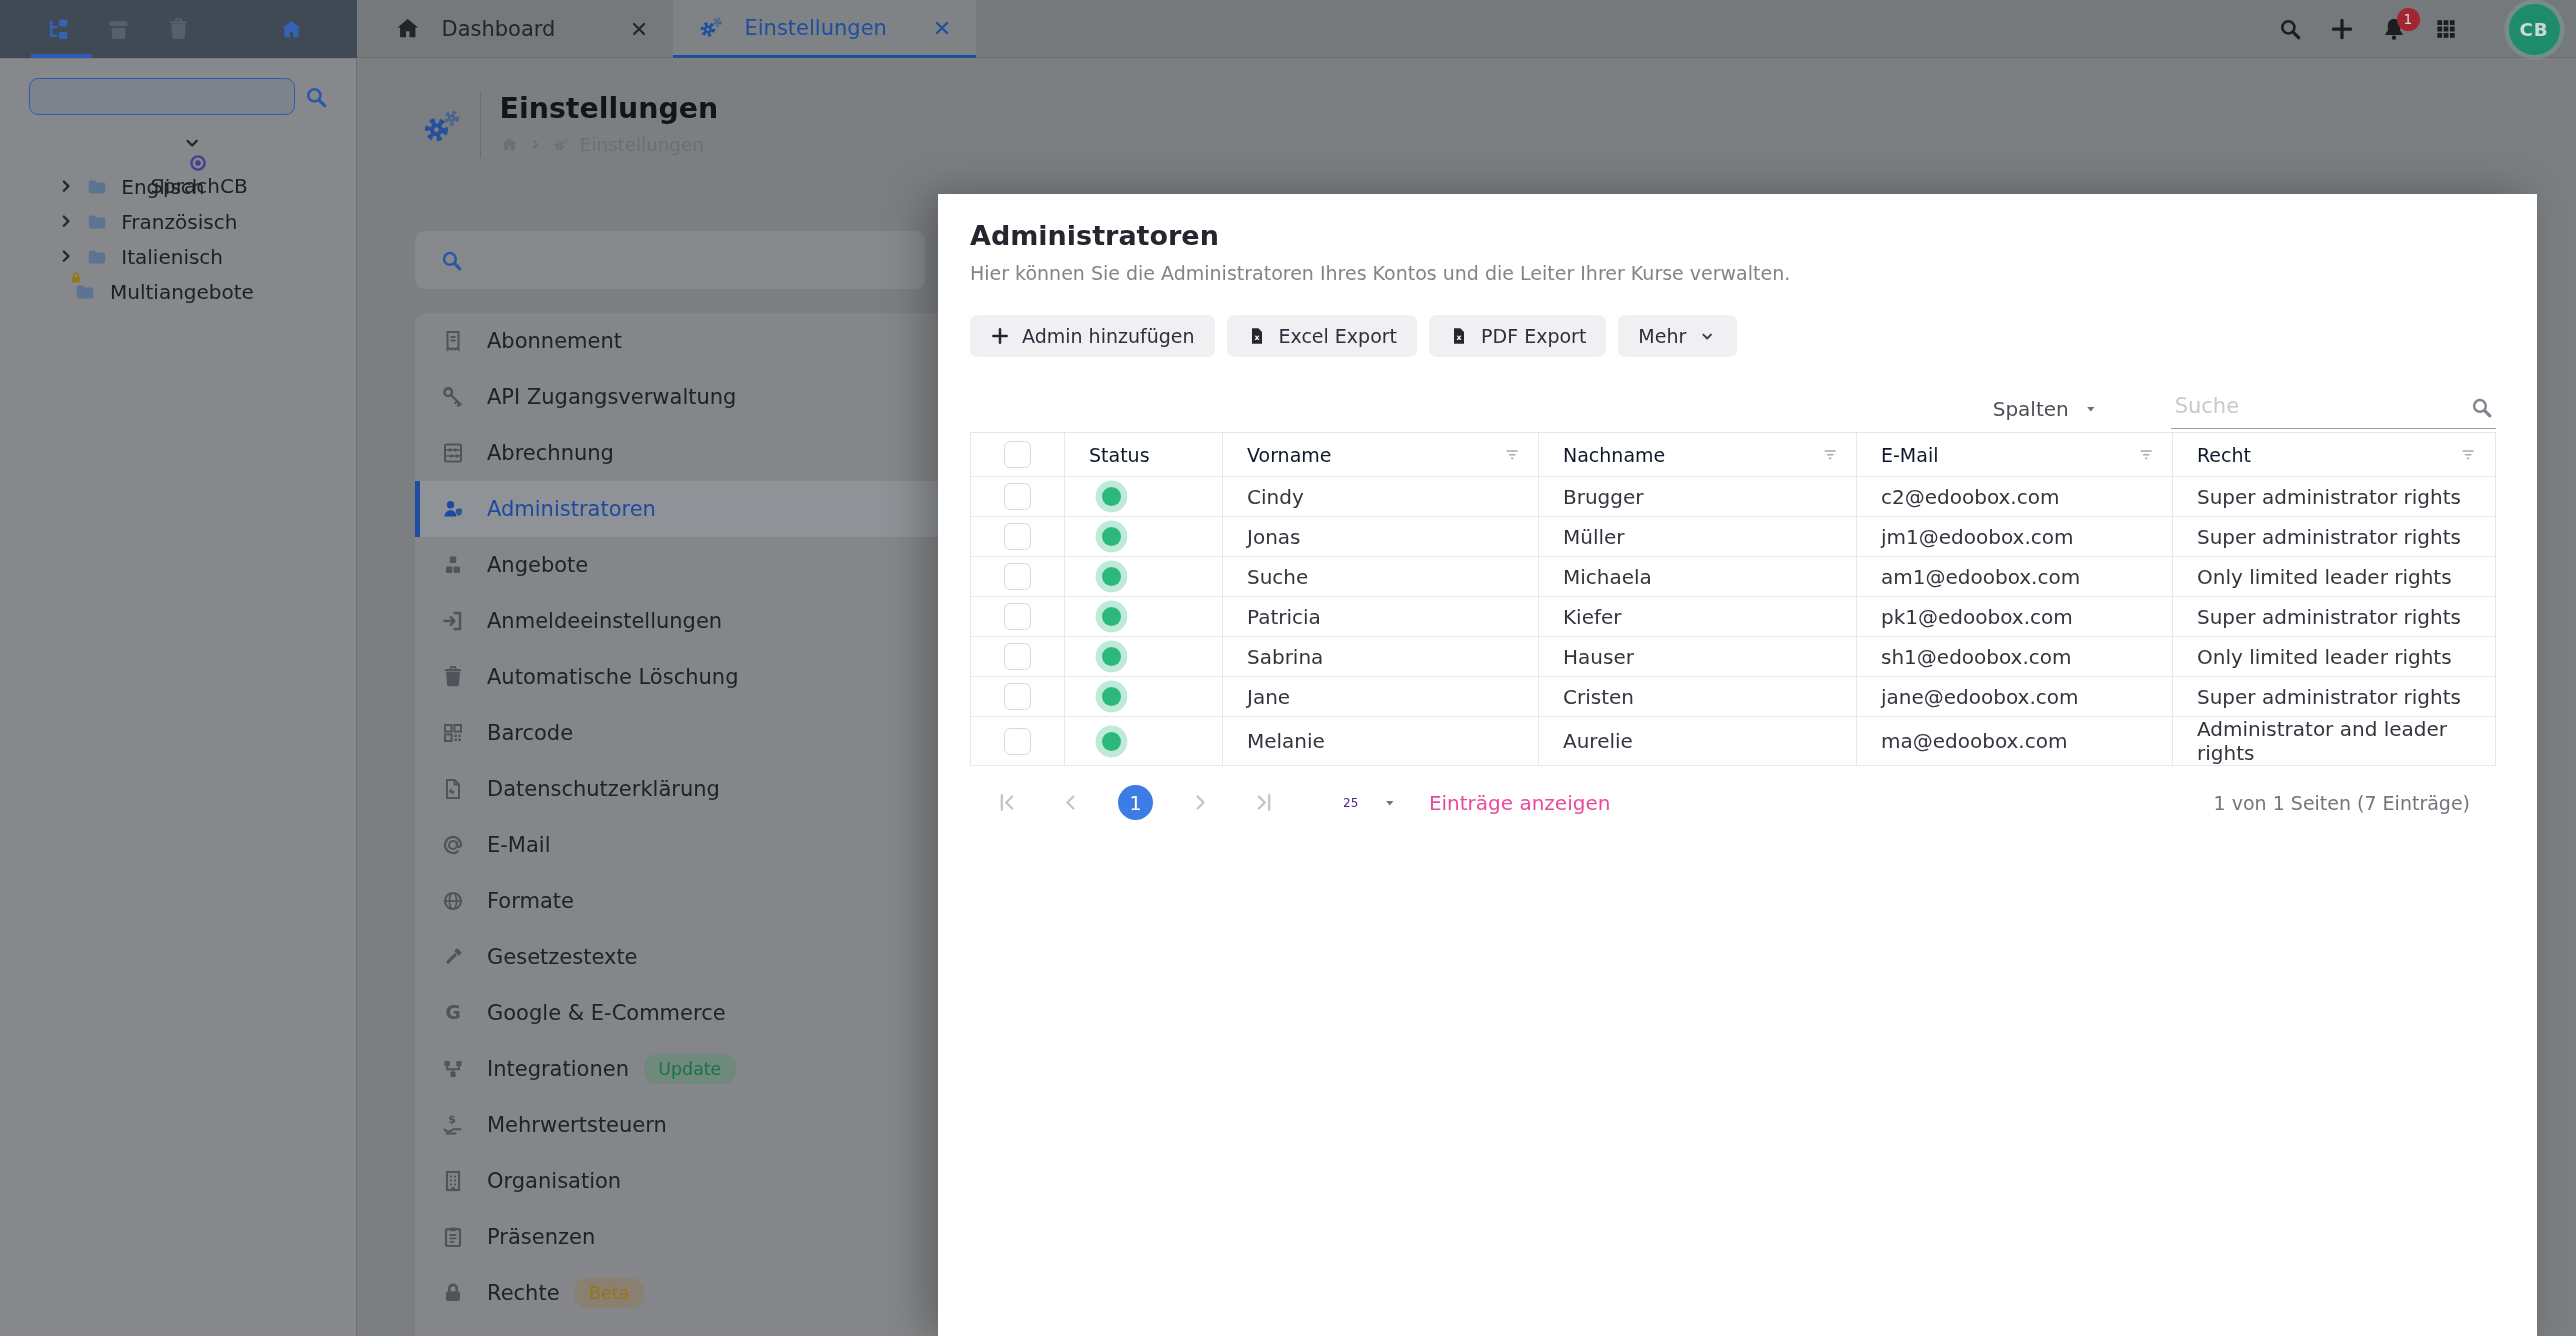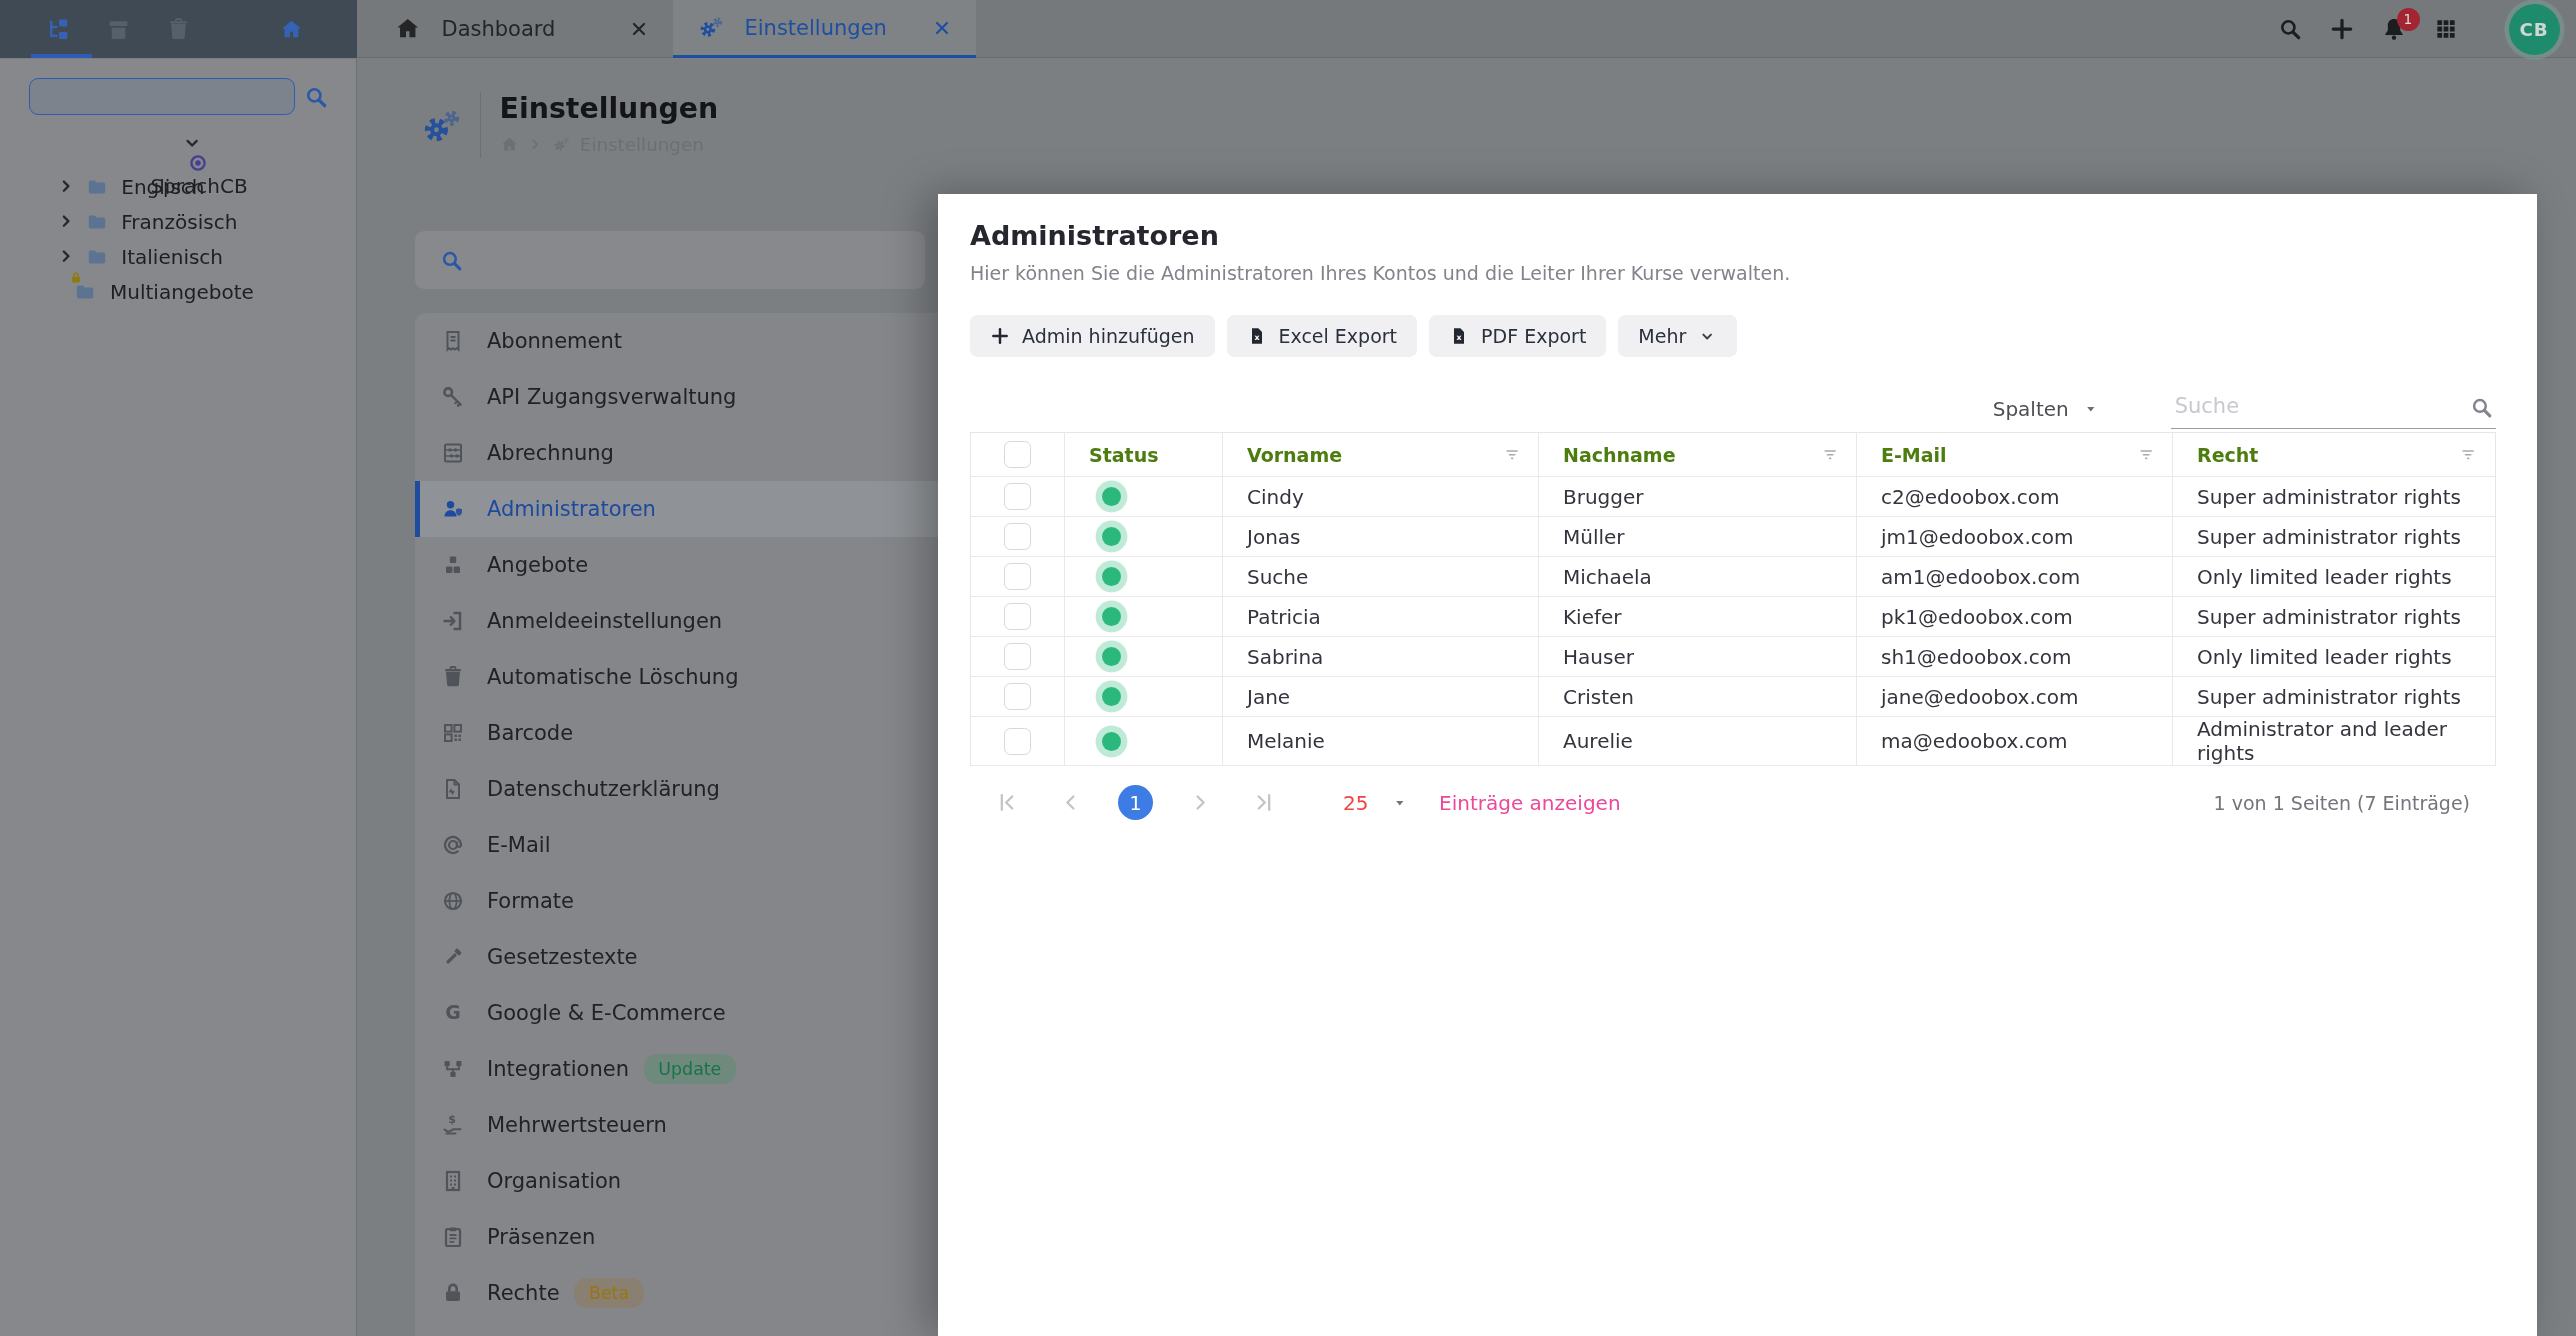--- a/index.html
+++ b/index.html
@@ -89,34 +89,34 @@
   .cols-btn .c-caret { width:15.6px; height:15.6px; color:#6b6b73; }
   .tbl-search { position:relative; width:325px; }
   .tbl-search input { width:100%; height:39px; border:none; border-bottom:0.9px solid #9b9ba1; outline:none; font-size:21px; color:#34343e; padding:0 40px 5.5px 3.7px; font-family:inherit; background:transparent; }
   .tbl-search input::placeholder { color:#c8c8ce; }
   .tbl-search .s-ic { position:absolute; right:1.8px; top:5.5px; width:25px; height:25px; color:#84848c; }
 
   .grid { border:0.9px solid #e6e6ea; border-bottom:none; }
   .grow { display:grid; grid-template-columns:94px 158px 316px 318px 316px 321px; border-bottom:0.9px solid #e9e9ed; }
   .gcell { display:flex; align-items:center; border-right:0.9px solid #e9e9ed; padding-left:24px; min-height:39px; }
   .gcell:last-child { border-right:none; }
-  .ghead .gcell { min-height:43px; color:#4d7c0f; font-size:19px;font-weight:bold; }
+  .ghead .gcell { min-height:43px; color:#0f172a; font-size:19px; }
   .ghead .gcell .flt { width:20px; height:20px; margin-left:auto; margin-right:14.7px; color:#a8a8b0; }
   .gbody .gcell { color:#34343e; font-size:20px; }
   .cb-cell { justify-content:center; padding-left:0; }
   .checkbox { width:27px; height:27px; border:1.4px solid #d8d8dc; border-radius:6.4px; background:#fff; }
   .status-cell { padding-left:37px; }
   .status-dot { width:19px; height:19px; border-radius:50%; background:#2ab87d; box-shadow:0 0 0 6.4px rgba(42,184,125,.30); }
 
   .pagination { height:73px; display:flex; align-items:center; padding:0 26px 0 24px; }
   .pg-ic { width:25px; height:25px; color:#c3c3c9; }
   .pg-ic + .pg-ic { margin-left:39px; }
   .pg-current { width:35px; height:35px; border-radius:50%; background:#3c7ce4; color:#fff; font-size:19px; display:flex; align-items:center; justify-content:center; margin-left:35px; }
   .pg-next { margin-left:35px !important; }
-  .pg-size { margin-left:66px; font-size:20px; color:#ef4444; }
+  .pg-size { margin-left:66px; font-size:12px; color:#4c1d95; }
   .pg-size-caret { width:15.6px; height:15.6px; color:#72727a; margin-left:24px; }
   .pg-size-label { margin-left:31px; font-size:20px; color:#ec4899; }
   .pg-summary { margin-left:auto; font-size:19px; color:#74747c; }
 </style>
 </head>
 <body>
 
 <svg width="0" height="0" style="position:absolute" aria-hidden="true">
   <defs>
     <symbol id="i-tree" viewBox="0 0 24 24">

